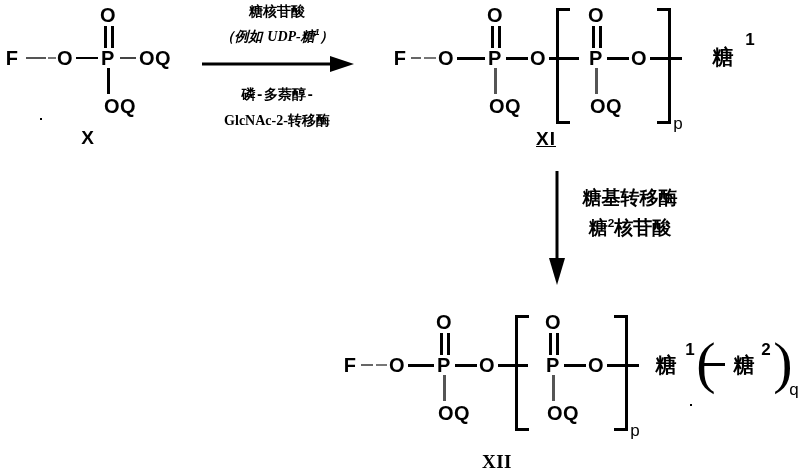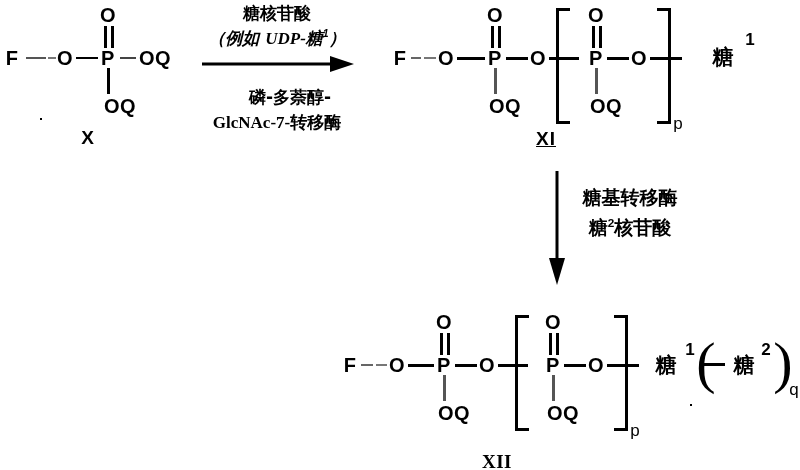--- a/index.html
+++ b/index.html
@@ -39,21 +39,21 @@
     font-size: 19px;
     line-height: 1.25;
     white-space: nowrap;
     transform: translate(-50%, -50%);
   }
   .cond-text {
     position: absolute;
     text-align: center;
     font-family: "DejaVu Sans", "Liberation Sans", sans-serif;
     font-weight: bold;
-    font-size: 17px;
+    font-size: 14px;
     line-height: 1.3;
     white-space: nowrap;
     transform: translate(-50%, 0);
   }
   .cond-text .latin {
     font-family: "Liberation Serif", "DejaVu Serif", serif;
     font-weight: bold;
   }
   .roman-label {
     position: absolute;
@@ -133,22 +133,22 @@
 
   <div>
     <div class="cond-text" style="left:277px; top:2px;">糖核苷酸</div>
     <div class="cond-text" style="left:277px; top:27px;font-style:italic;"><span>（例如 </span><span class="latin">UDP-</span><span>糖</span><span class="sup">1</span><span>）</span></div>
 
     <svg class="arrow" style="left:200px; top:53px;" width="160" height="22" viewBox="0 0 160 22">
       <line x1="2" y1="11" x2="134" y2="11" stroke="#000" stroke-width="3"></line>
       <polygon points="130,3 154,11 130,19" fill="#000"></polygon>
     </svg>
 
-    <div class="cond-text" style="left:290px; top:86px;">磷-多萘醇-</div>
-    <div class="cond-text" style="left:277px; top:111px;"><span class="latin">GlcNAc-7-</span><span>转移酶</span></div>
+    <div class="cond-text" style="left:278px; top:86px;font-family:Liberation Mono, monospace;">磷-多萘醇-</div>
+    <div class="cond-text" style="left:277px; top:111px;"><span class="latin">GlcNAc-2-</span><span>转移酶</span></div>
   </div>
 
   <div>
 
     <div class="atom" style="left:400px; top:58px;">F</div>
     <div class="bond bond-h" style="left:411px; top:57px; width:10px; height:2px; background:#666;"></div>
     <div class="bond bond-h" style="left:424px; top:57px; width:12px; height:2px; background:#777;"></div>
 
     <div class="atom" style="left:446px; top:58px;">O</div>
     <div class="bond bond-h" style="left:457px; top:57px; width:28px; height:3px;"></div>

